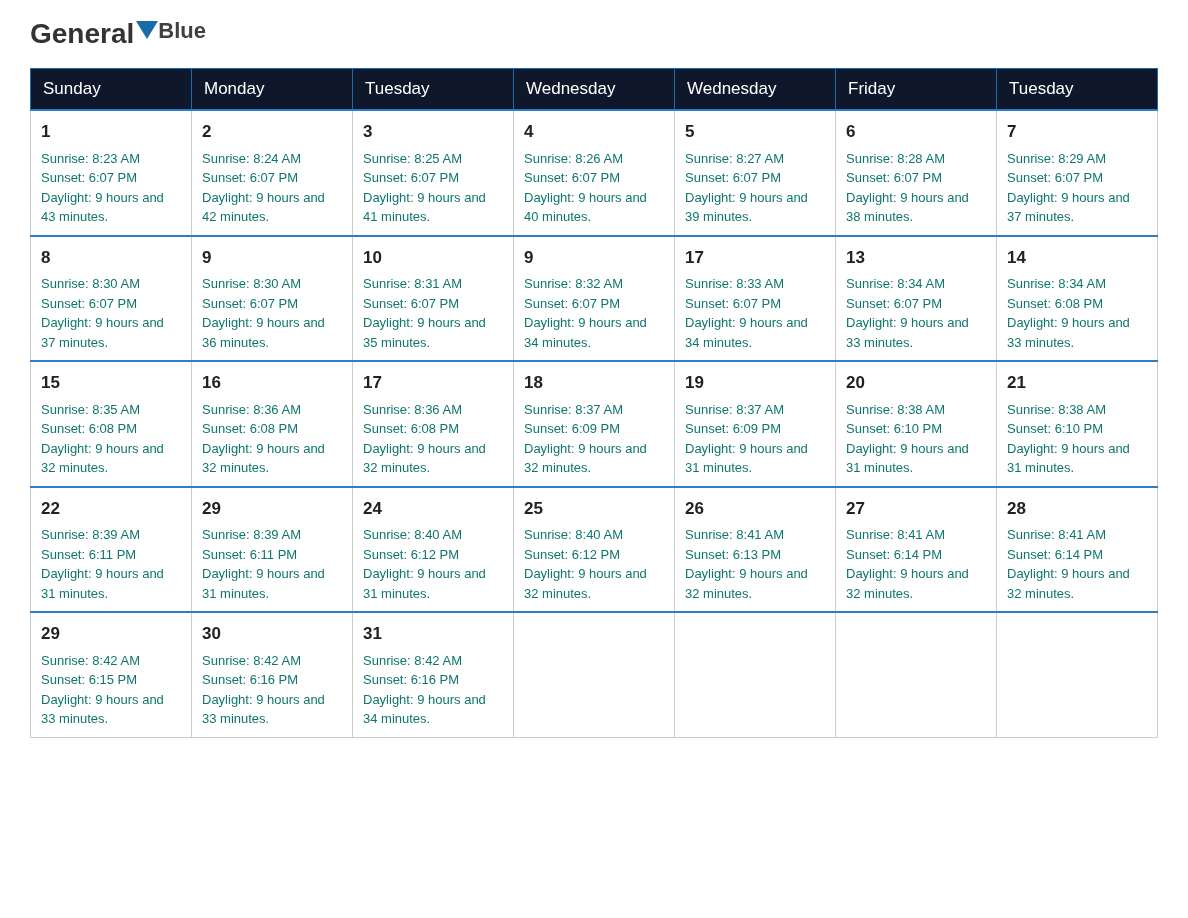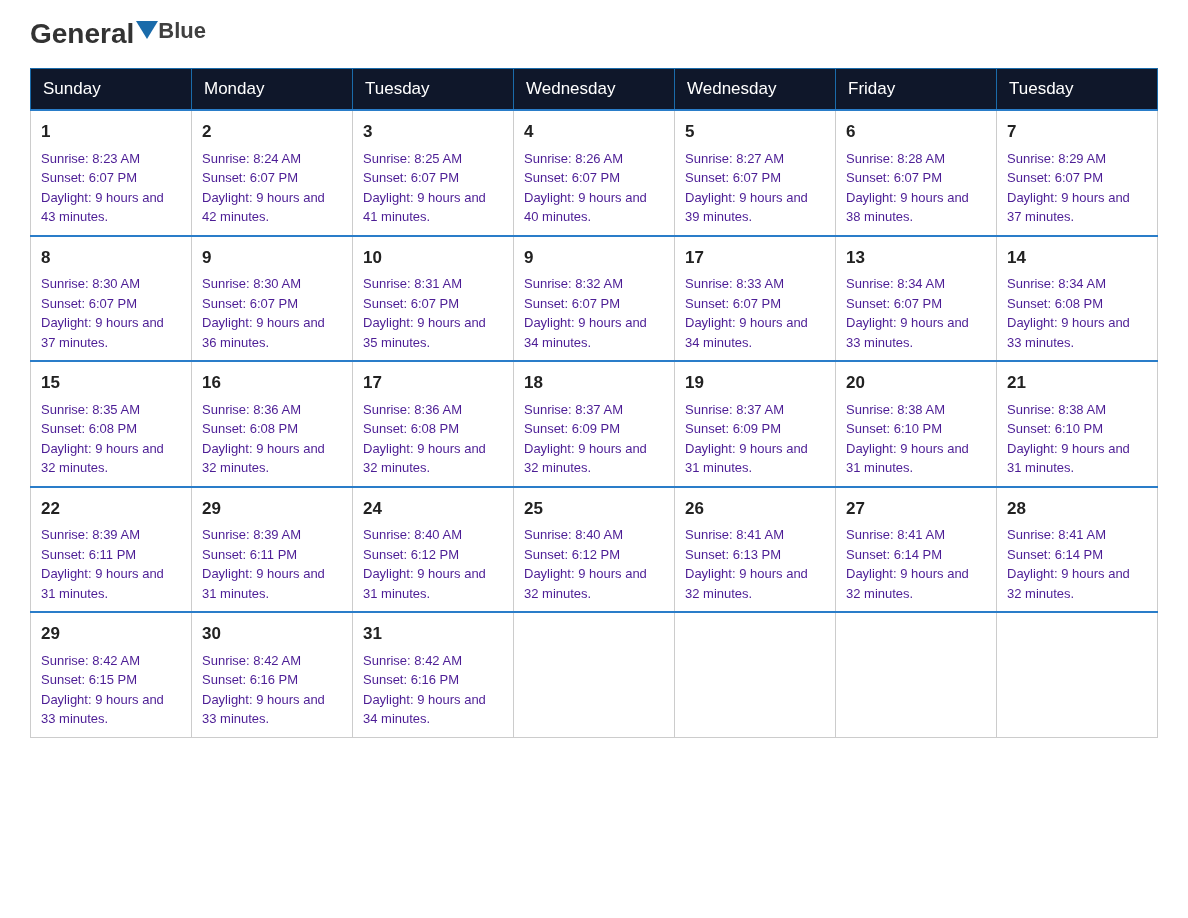--- a/index.html
+++ b/index.html
@@ -73,21 +73,21 @@
     }
     .day-number {
       font-size: 17px;
       font-weight: bold;
       color: #222;
       display: block;
       margin-bottom: 4px;
     }
     .day-info {
       font-size: 13px;
-      color: #4c1d95;
+      color: #0f766e;
     }
     .empty-cell {
       background: #fff;
     }
     tr.week-row td {
       border-top: 2px solid #2a7dc9;
     }
   </style>
 </head>
 <body>

